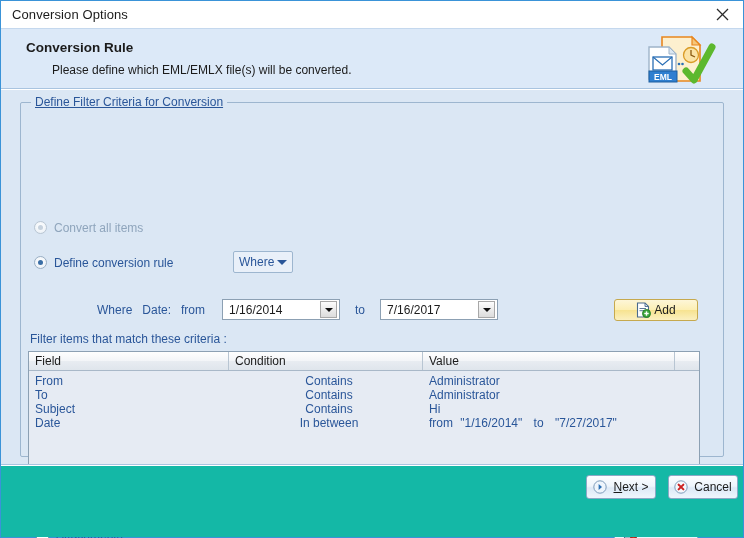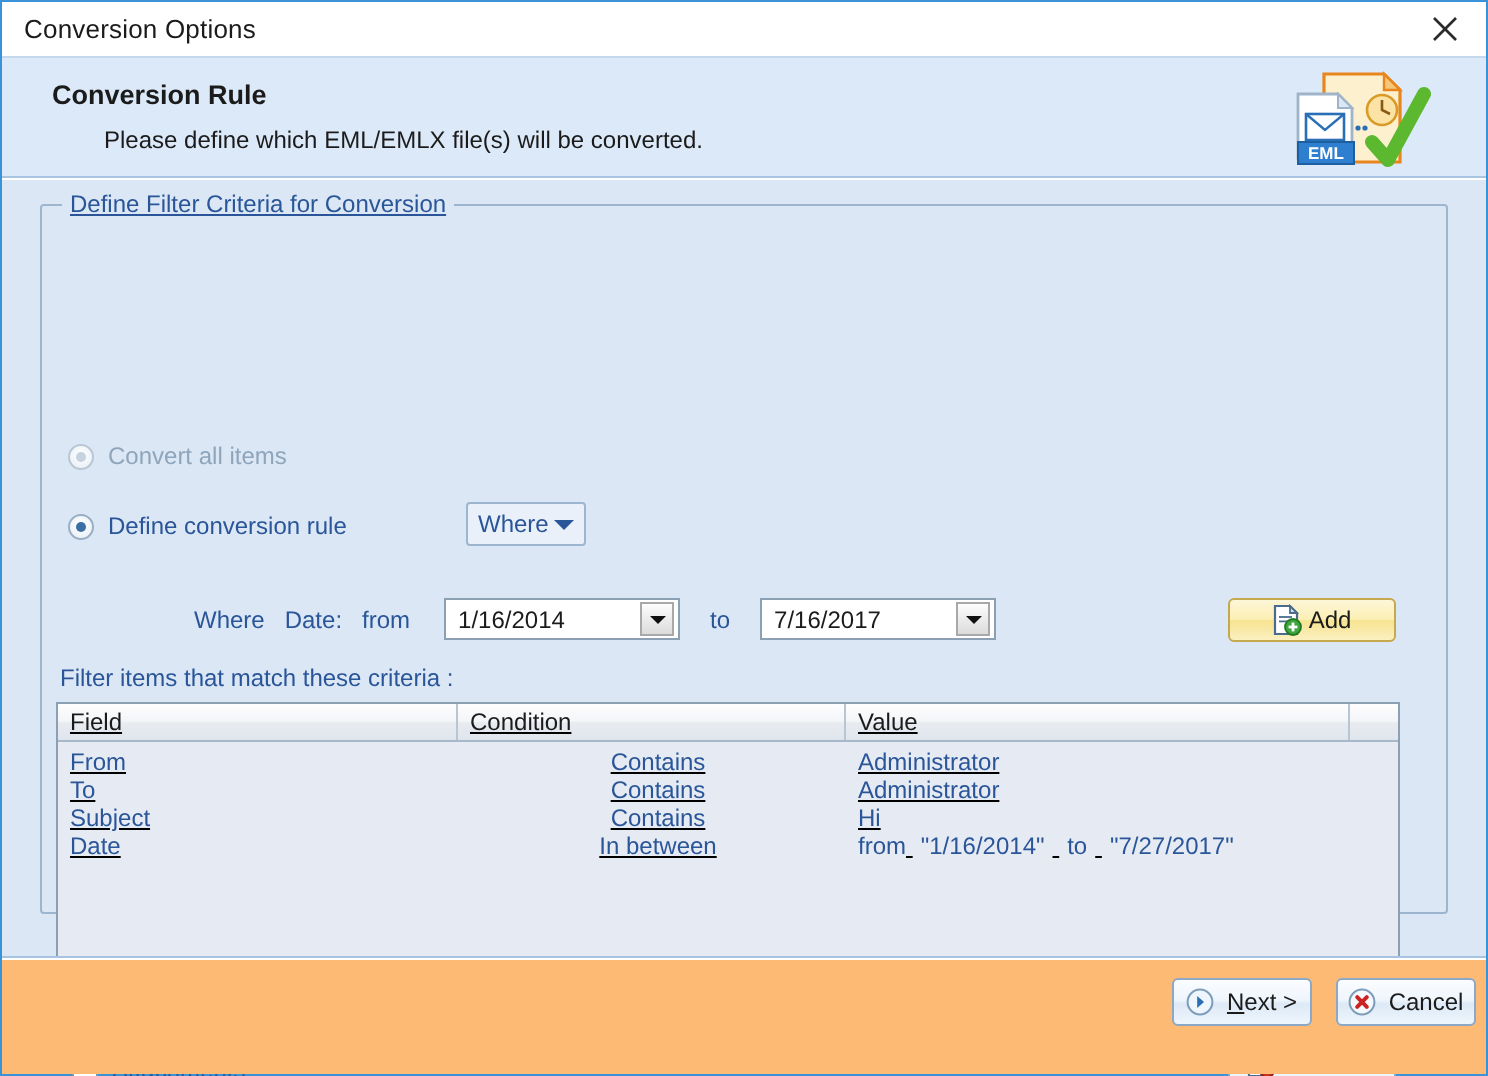--- a/index.html
+++ b/index.html
@@ -110,21 +110,21 @@
     background: #dbe7f4;
     padding: 0 4px;
     color: #2a5699;
     font-size: 12px;
     text-decoration: underline;
   }
   
   .radio-row {
     position: absolute;
     display: flex;
-    align-items: flex-end;
+    align-items: flex-start;
   }
   .radio {
     width: 13px;
     height: 13px;
     border-radius: 50%;
     box-sizing: border-box;
     border: 1px solid #9aafc4;
     background: radial-gradient(circle at 50% 40%, #ffffff 0%, #eef3f8 70%, #dfe8f1 100%);
     margin-right: 7px;
     position: relative;
@@ -259,21 +259,20 @@
   .listview {
     position: absolute;
     left: 27px;
     top: 261px;
     width: 672px;
     height: 162px;
     border: 1px solid #8ca0b3;
     background: #e6ebf3;
     box-sizing: border-box;
     overflow: hidden;
-    text-decoration: underline;
   }
   .lv-head {
     display: flex;
     height: 19px;
     background: linear-gradient(to bottom, #fefefe 0%, #f3f5f8 48%, #e8ecf1 52%, #dfe5ec 100%);
     border-bottom: 1px solid #a9b8c8;
     box-sizing: border-box;
   }
   .lv-th {
     box-sizing: border-box;
@@ -339,23 +338,23 @@
     display: flex;
     align-items: center;
     justify-content: center;
     cursor: pointer;
   }
   .remove-btn .lab { color: #1b1b1b; font-size: 12px; margin-left: 7px; }
 
   
   .footer {
     flex: 0 0 auto;
-    height: 59px;
+    height: 73px;
     border-top: 1px solid #a9c4e0;
-    background: #fdba74;
+    background: #14b8a6;
     position: relative;
     box-sizing: border-box;
     text-decoration: underline;
   }
   .footer::before {
     content: "";
     position: absolute;
     left: 0; right: 0; top: 0;
     height: 1px;
     background: #ffffff;

